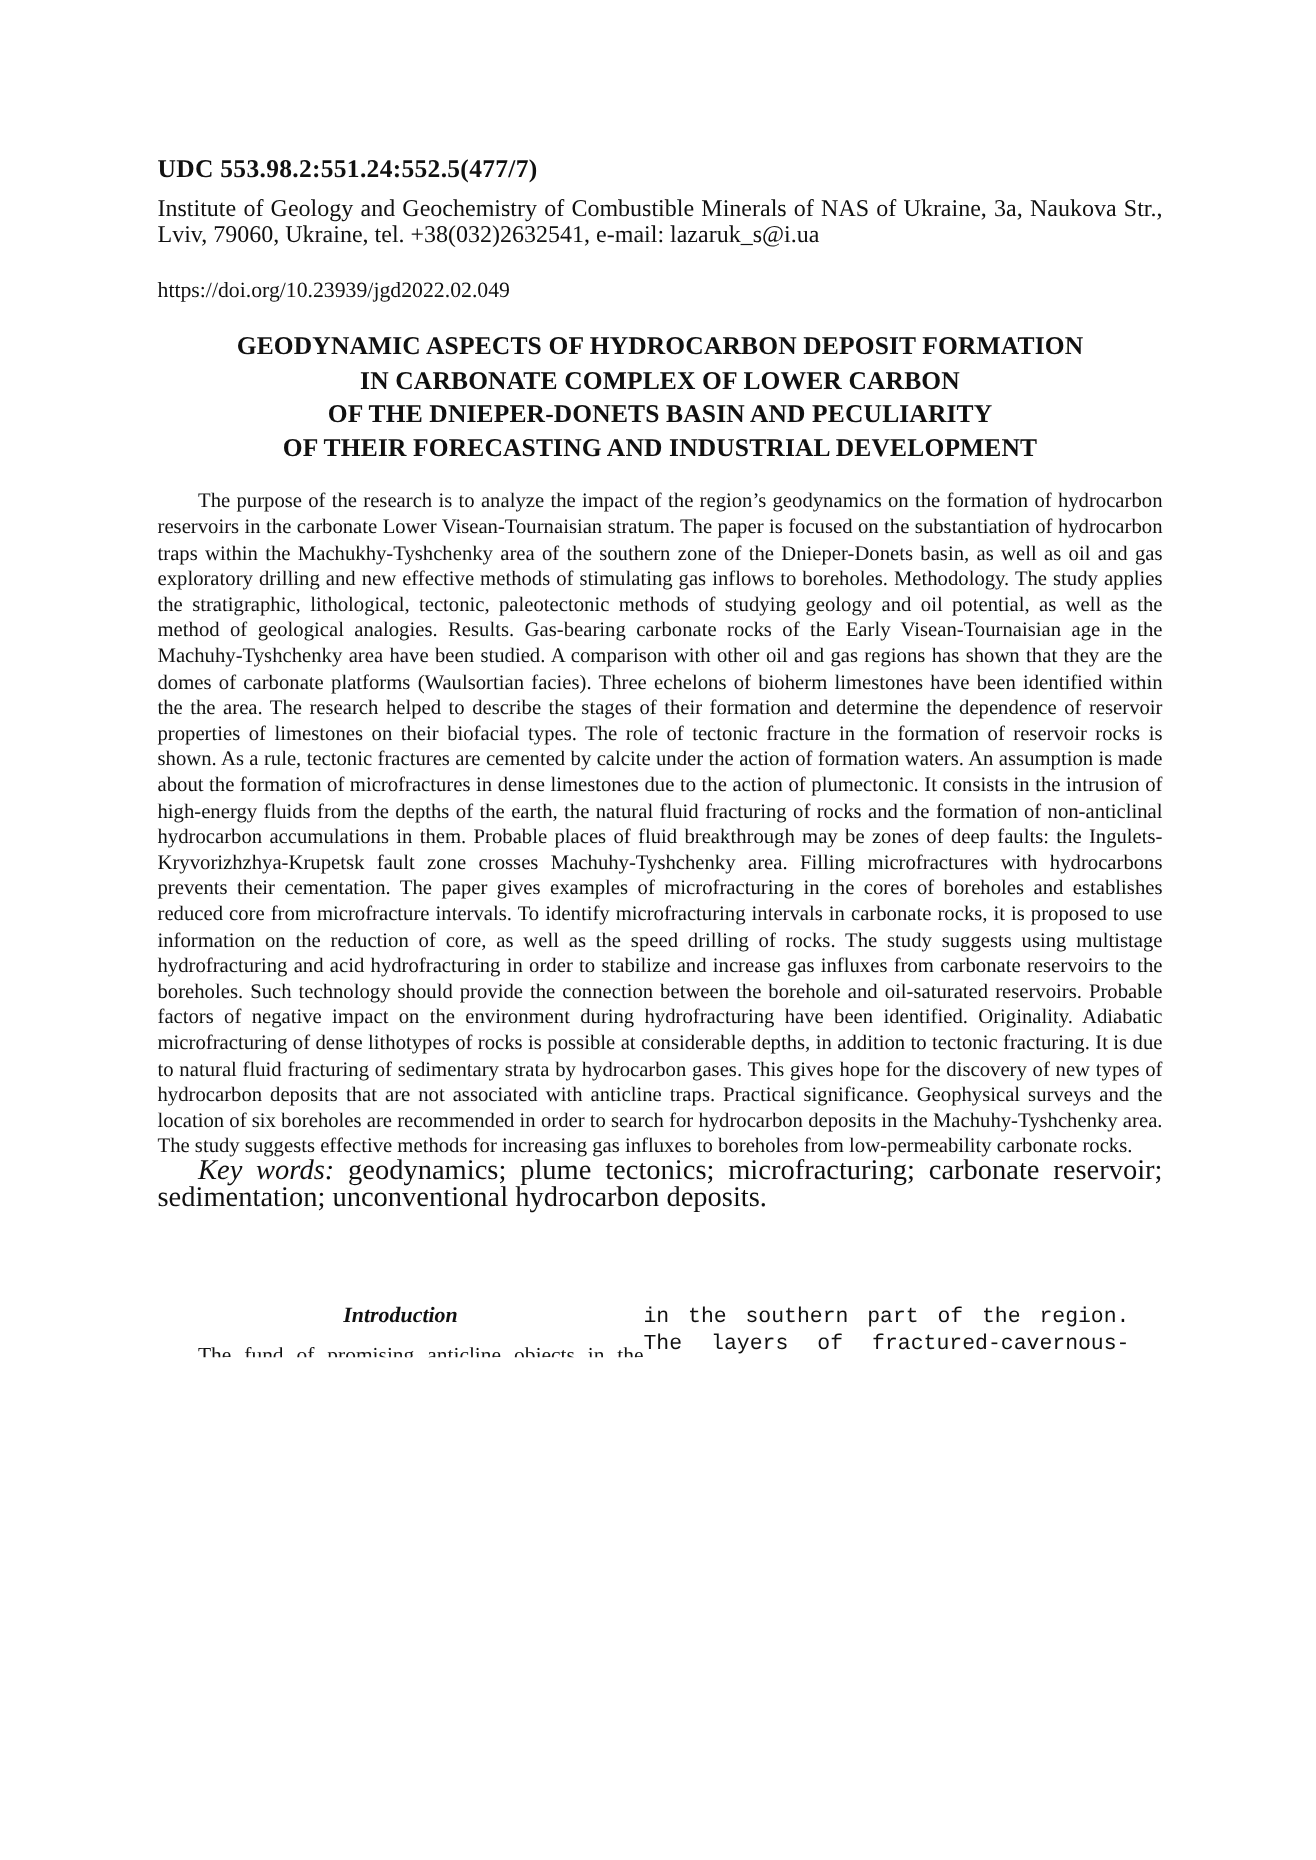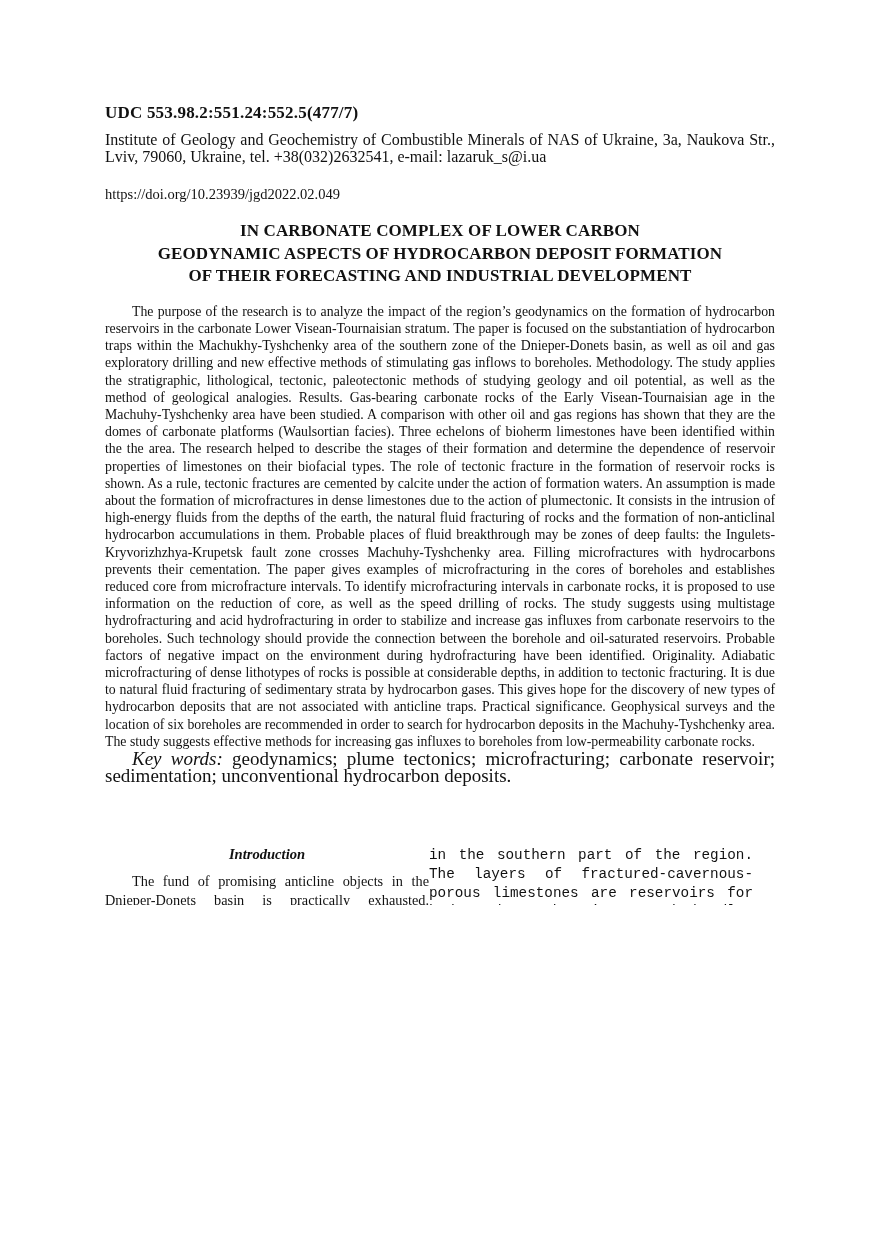--- a/index.html
+++ b/index.html
@@ -112,22 +112,23 @@
   <div class="content">
 
     <div class="udc">UDC 553.98.2:551.24:552.5(477/7)</div>
 
 
     <div class="affiliation">Institute of Geology and Geochemistry of Combustible Minerals of NAS of Ukraine, 3a, Naukova Str., Lviv, 79060, Ukraine, tel. +38(032)2632541, e-mail: lazaruk_s@i.ua</div>
 
     <div class="doi">https://doi.org/10.23939/jgd2022.02.049</div>
 
     <h1 class="title">
+      <div>GEODYNAMIC ASPECTS OF HYDROCARBON DEPOSIT FORMATION</div>
       <div>IN CARBONATE COMPLEX OF LOWER CARBON</div>
-      <div>GEODYNAMIC ASPECTS OF HYDROCARBON DEPOSIT FORMATION</div>
+      <div>OF THE DNIEPER-DONETS BASIN AND PECULIARITY</div>
       <div>OF THEIR FORECASTING AND INDUSTRIAL DEVELOPMENT</div>
     </h1>
 
     <p class="abstract">The purpose of the research is to analyze the impact of the region’s geodynamics on the formation of hydrocarbon reservoirs in the carbonate Lower Visean-Tournaisian stratum. The paper is focused on the substantiation of hydrocarbon traps within the Machukhy-Tyshchenky area of the southern zone of the Dnieper-Donets basin, as well as oil and gas exploratory drilling and new effective methods of stimulating gas inflows to boreholes. Methodology. The study applies the stratigraphic, lithological, tectonic, paleotectonic methods of studying geology and oil potential, as well as the method of geological analogies. Results. Gas-bearing carbonate rocks of the Early Visean-Tournaisian age in the Machuhy-Tyshchenky area have been studied. A comparison with other oil and gas regions has shown that they are the domes of carbonate platforms (Waulsortian facies). Three echelons of bioherm limestones have been identified within the the area. The research helped to describe the stages of their formation and determine the dependence of reservoir properties of limestones on their biofacial types. The role of tectonic fracture in the formation of reservoir rocks is shown. As a rule, tectonic fractures are cemented by calcite under the action of formation waters. An assumption is made about the formation of microfractures in dense limestones due to the action of plumectonic. It consists in the intrusion of high-energy fluids from the depths of the earth, the natural fluid fracturing of rocks and the formation of non-anticlinal hydrocarbon accumulations in them. Probable places of fluid breakthrough may be zones of deep faults: the Ingulets-Kryvorizhzhya-Krupetsk fault zone crosses Machuhy-Tyshchenky area. Filling microfractures with hydrocarbons prevents their cementation. The paper gives examples of microfracturing in the cores of boreholes and establishes reduced core from microfracture intervals. To identify microfracturing intervals in carbonate rocks, it is proposed to use information on the reduction of core, as well as the speed drilling of rocks. The study suggests using multistage hydrofracturing and acid hydrofracturing in order to stabilize and increase gas influxes from carbonate reservoirs to the boreholes. Such technology should provide the connection between the borehole and oil-saturated reservoirs. Probable factors of negative impact on the environment during hydrofracturing have been identified. Originality. Adiabatic microfracturing of dense lithotypes of rocks is possible at considerable depths, in addition to tectonic fracturing. It is due to natural fluid fracturing of sedimentary strata by hydrocarbon gases. This gives hope for the discovery of new types of hydrocarbon deposits that are not associated with anticline traps. Practical significance. Geophysical surveys and the location of six boreholes are recommended in order to search for hydrocarbon deposits in the Machuhy-Tyshchenky area. The study suggests effective methods for increasing gas influxes to boreholes from low-permeability carbonate rocks.</p>
 
     <p class="keywords">
       <i>Key words:</i>
       <span>geodynamics; plume tectonics; microfracturing; carbonate reservoir; sedimentation; unconventional hydrocarbon deposits.</span>
     </p>
 

